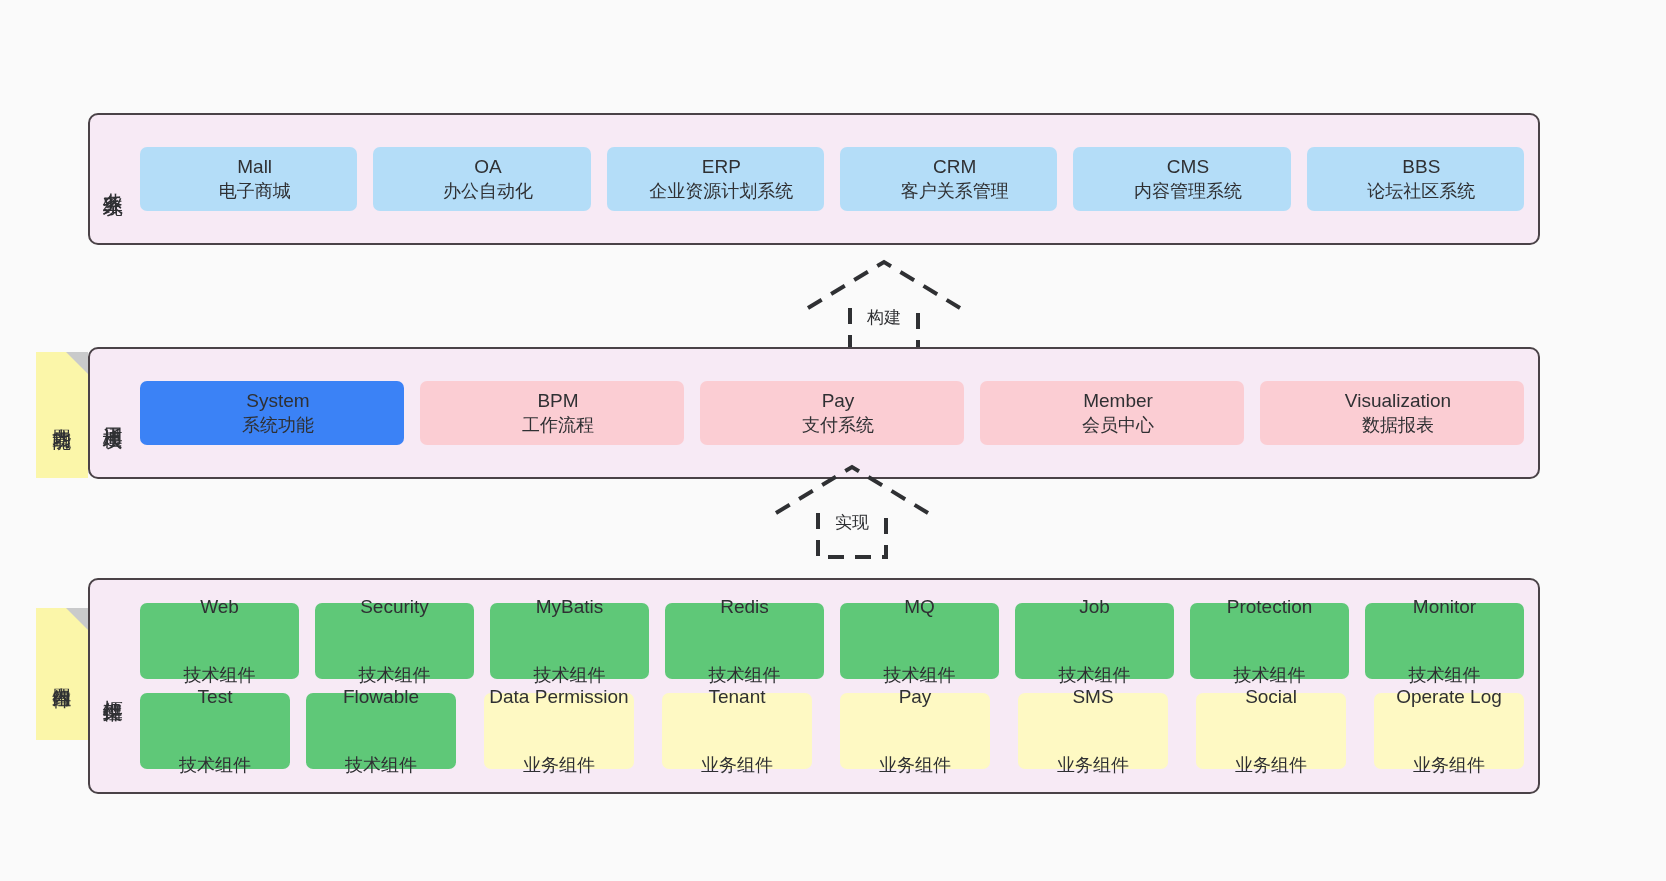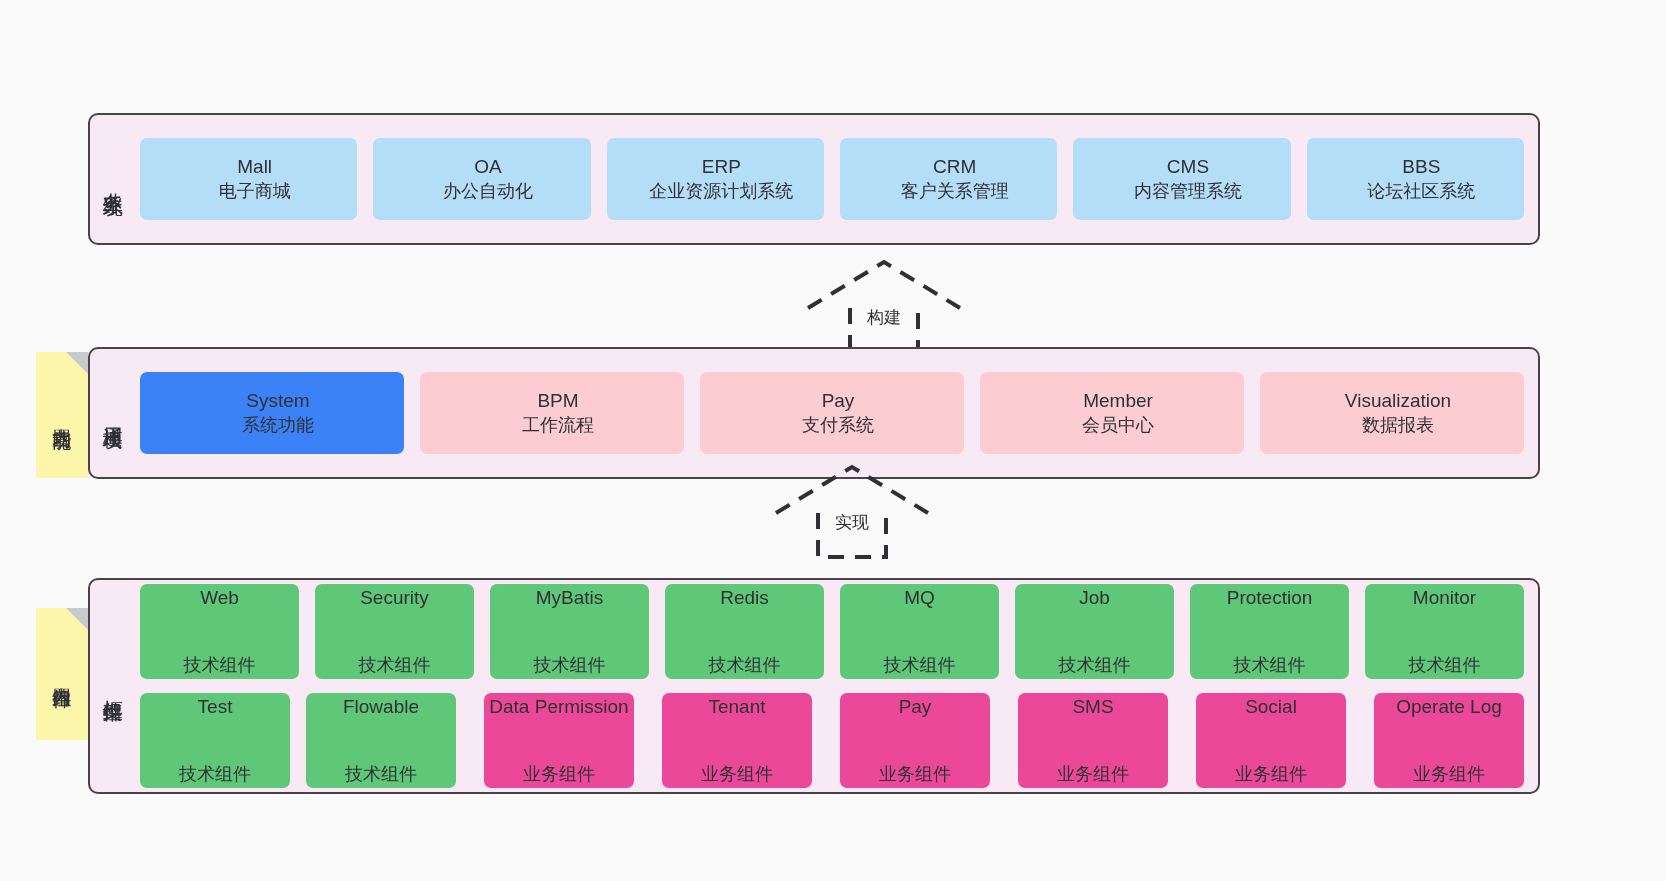--- a/index.html
+++ b/index.html
@@ -71,30 +71,30 @@
     color: #2f3033;
     padding: 6px 4px;
   }
   .cell .cn { font-size: 18px; font-family: Liberation Serif, serif; }
 
   
   .c-blue        { background: #b4ddf8; }
   .c-red         { background: #3b82f6; }
   .c-pink        { background: #fbcdd3; }
   .c-green       { background: #5fc878; }
-  .c-lightgreen  { background: #ec4899; margin-left: 12px; }
+  .c-lightgreen  { background: #fef9c3; margin-left: 12px; }
 
   
   #layer-business  { left: 88px;  top: 113px; width: 1452px; height: 132px; }
   #layer-modules   { left: 88px;  top: 347px; width: 1452px; height: 132px; }
   #layer-framework { left: 88px;  top: 578px; width: 1452px; height: 216px; }
 
   #layer-business  .cell,
-  #layer-modules   .cell { height: 82px; padding-left: 16px; }
-  #layer-framework .cell { height: 95px; gap: 44px; }
+  #layer-modules   .cell { height: 64px; padding-left: 16px; }
+  #layer-framework .cell { height: 76px; gap: 44px; }
 
   
   .sticky {
     position: absolute;
     box-sizing: border-box;
     background: #fbf6a9;
     display: flex;
     align-items: center;
     justify-content: center;
     font-size: 19px;

